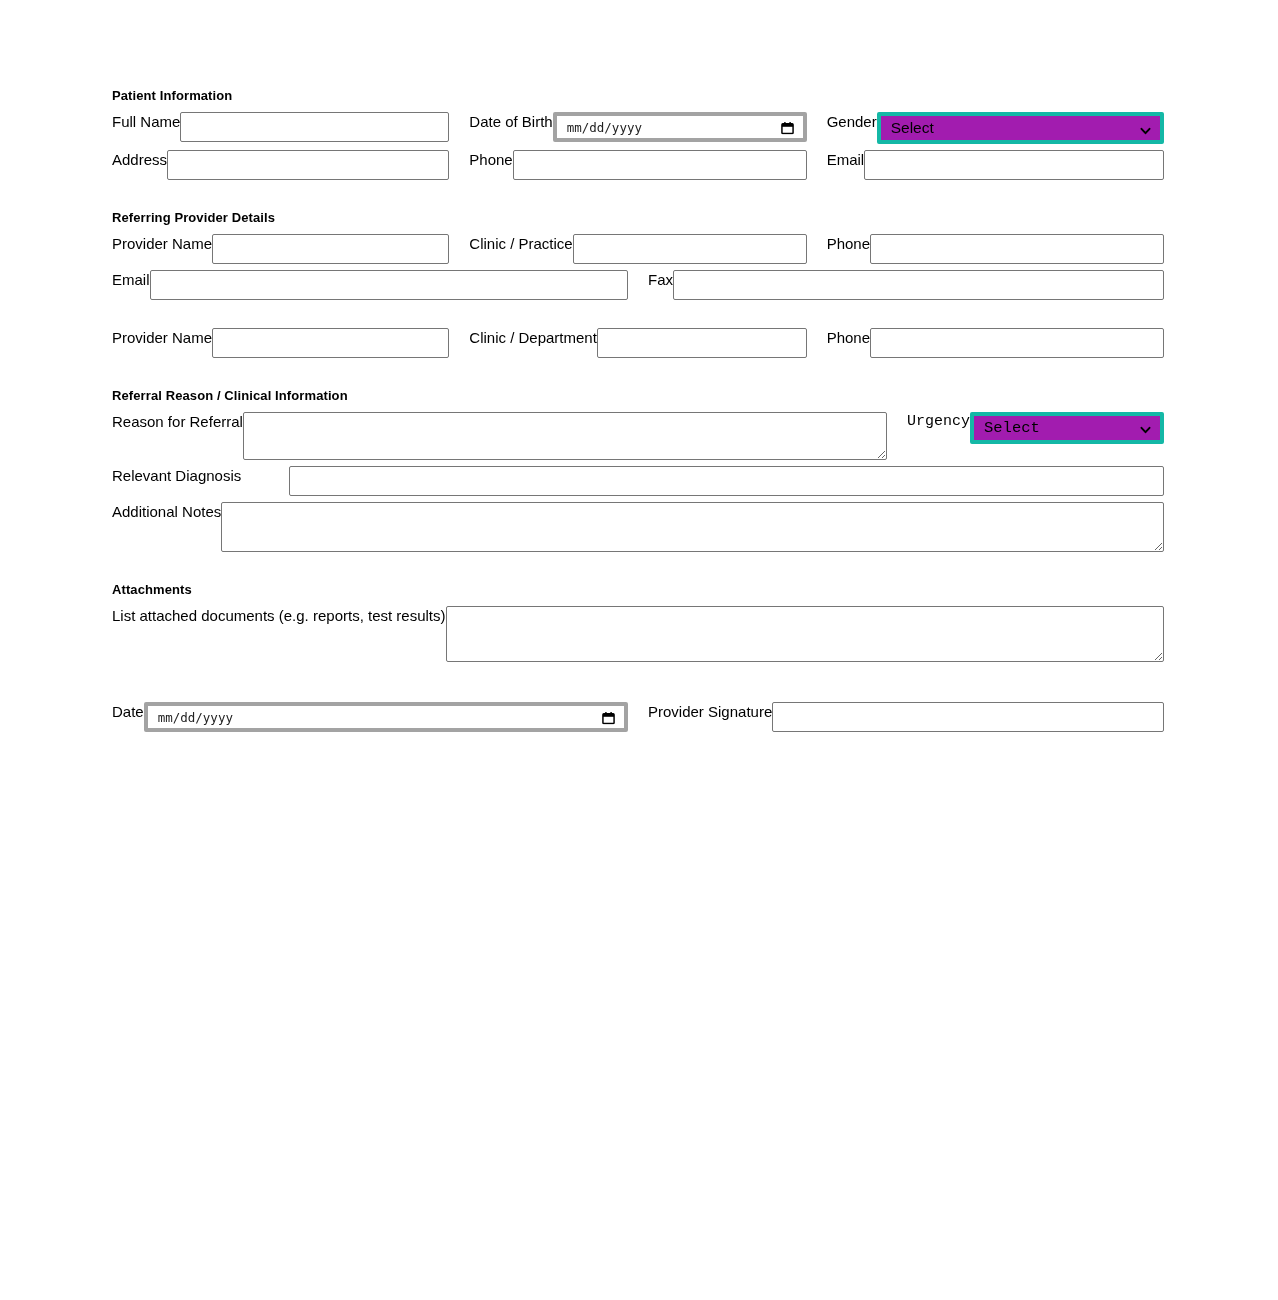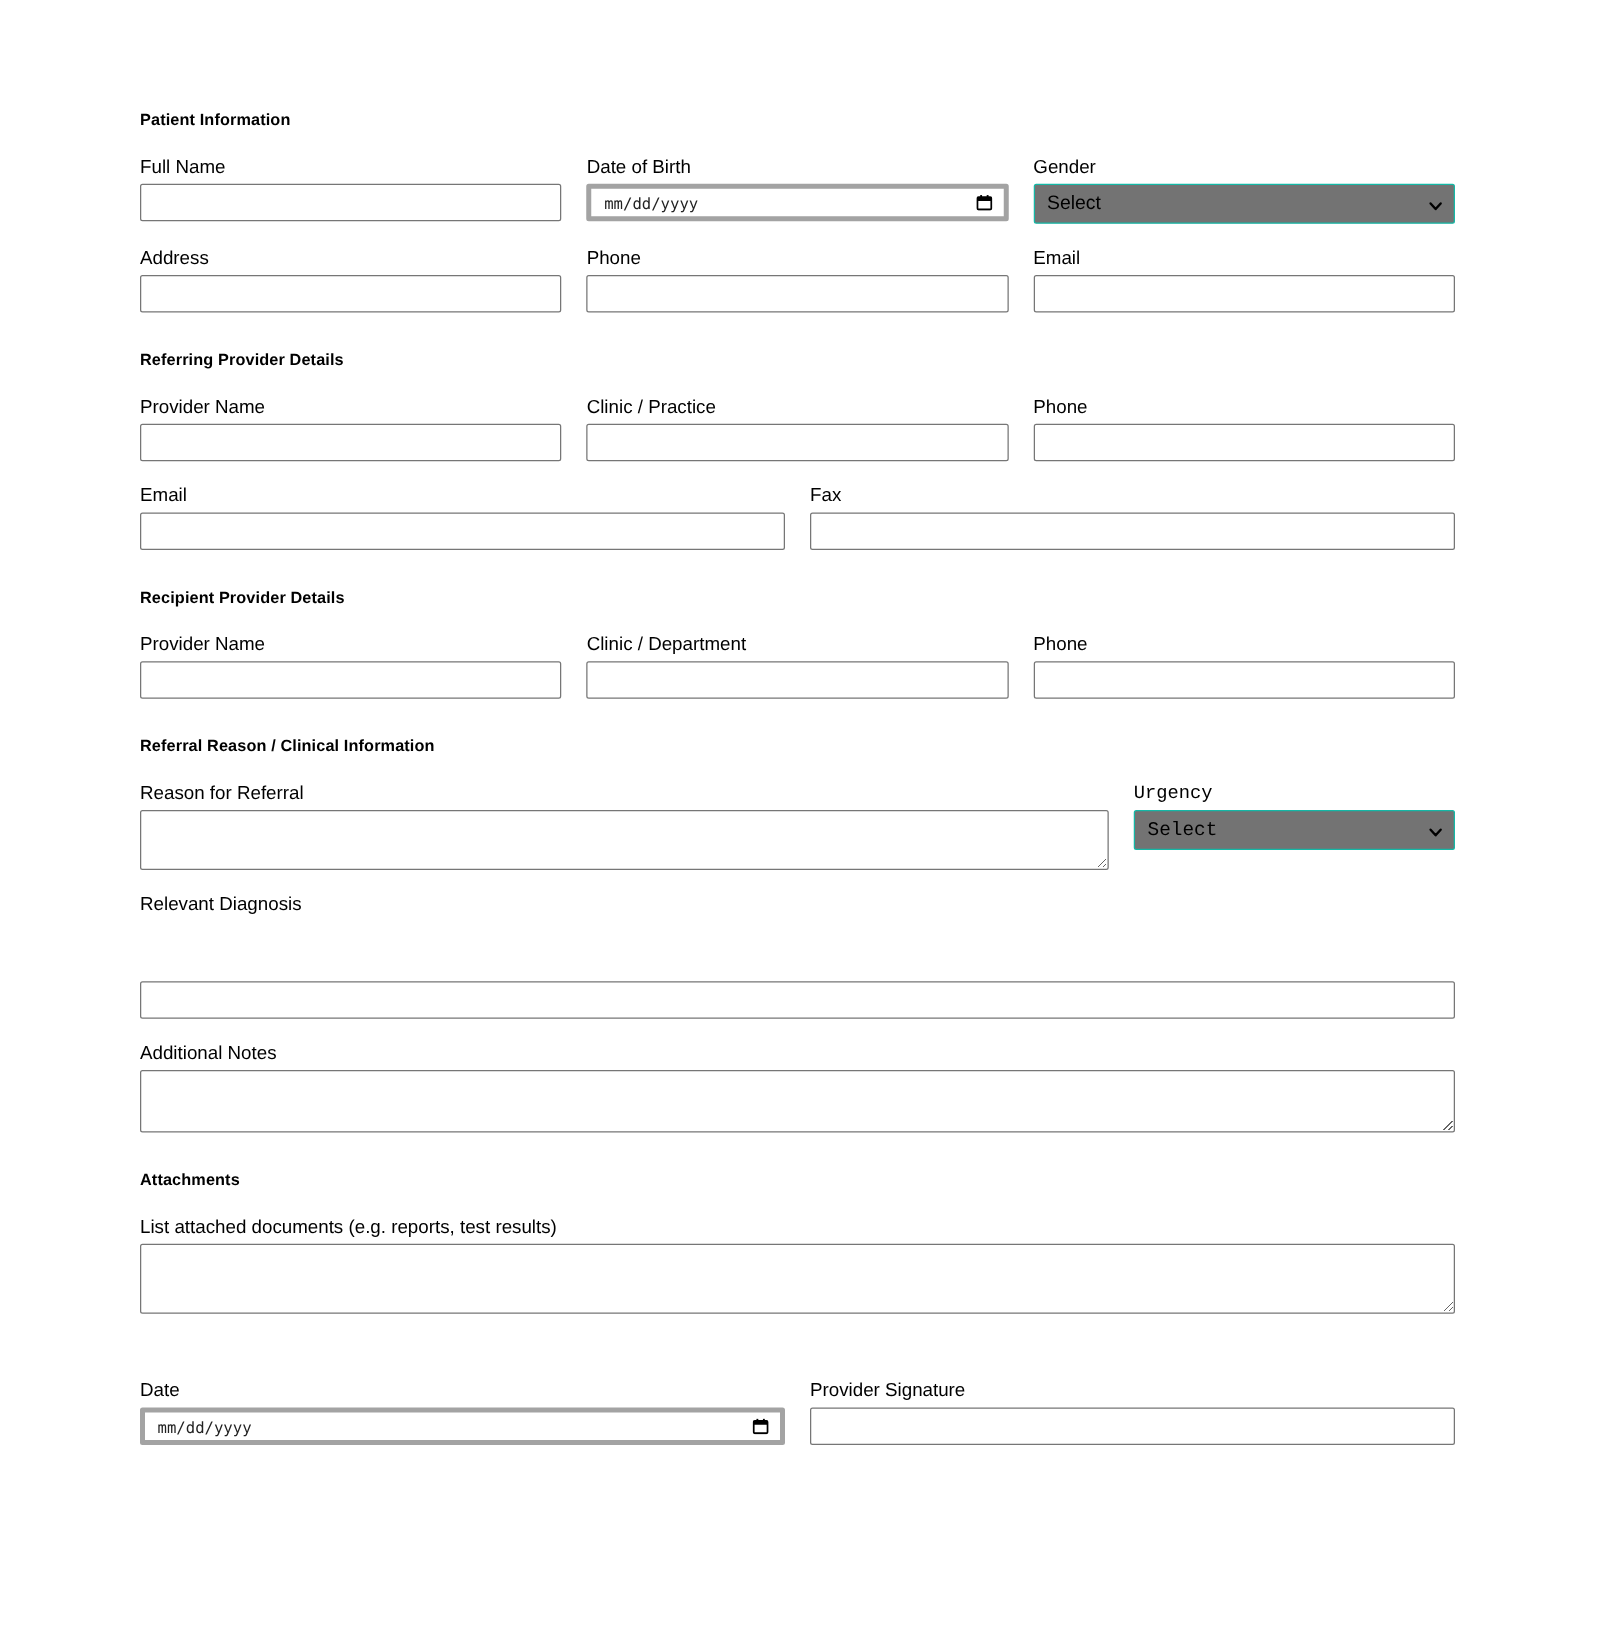--- a/index.html
+++ b/index.html
@@ -34,21 +34,21 @@
   }
   .section { margin-bottom: 0; }
   .section.gap { margin-top: 28px; }
 
   .row {
     display: flex;
     width: 100%;
     gap: 20px;
     margin-bottom: 6px;
   }
-  .field { display: flex; flex-direction: column; margin-top: 12px; }
+  .field { display: flex; flex-direction: row; }
   .col3 { flex: 1 1 0; min-width: 0; }
   .col2 { flex: 1 1 0; min-width: 0; }
 
   label.fl {
     font-size: 15px;
     line-height: 19px;
     color: #000;
     margin-bottom: 4px;
     display: block;
     white-space: nowrap;
@@ -94,23 +94,23 @@
     transform: translateY(-50%);
     width: 13px;
     height: 13px;
   }
 
   
   .selectbox {
     position: relative;
     height: 32px;
     width: 100%;
-    border: 1px solid #14b8a6;
+    border: 4px solid #14b8a6;
     border-radius: 2px;
-    background: #737373;
+    background: #a21caf;
     display: flex;
     align-items: center;
     padding: 0 26px 0 10px;
   }
   .selectbox .sv {
     font-size: 15.5px;
     color: #000;
     line-height: 18px;
   }
   .chev {
@@ -222,21 +222,20 @@
           <input class="inp" type="text" value="" style="">
         </div>
         <div class="field col2">
           <label class="fl">Fax</label>
           <input class="inp" type="text" value="" style="">
         </div>
       </div>
     </div>
 
     <div class="section gap">
-      <h2 class="section-title">Recipient Provider Details</h2>
 
       <div class="row">
         <div class="field col3">
           <label class="fl">Provider Name</label>
           <input class="inp" type="text" value="" style="">
         </div>
         <div class="field col3">
           <label class="fl">Clinic / Department</label>
           <input class="inp" type="text" value="" style="">
         </div>

